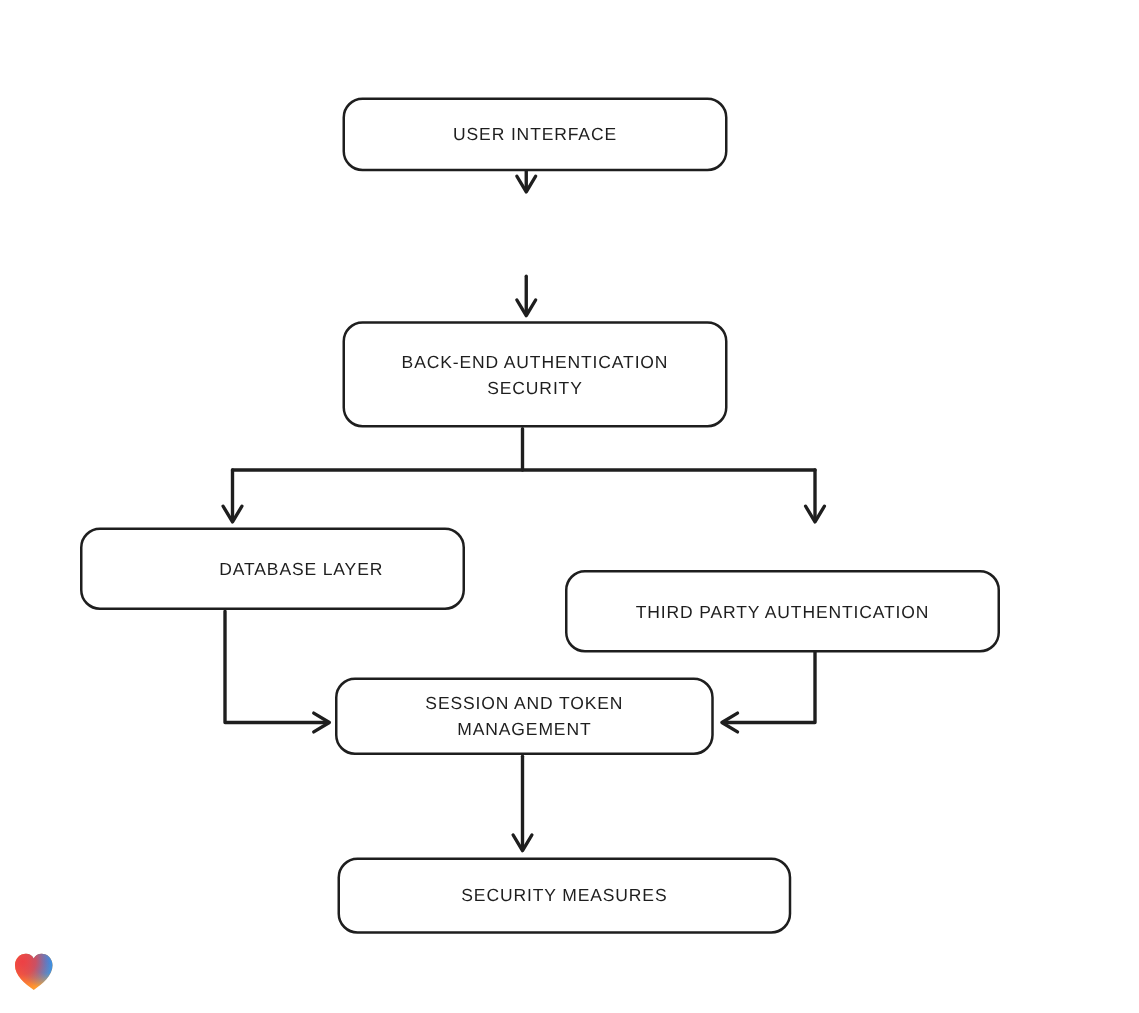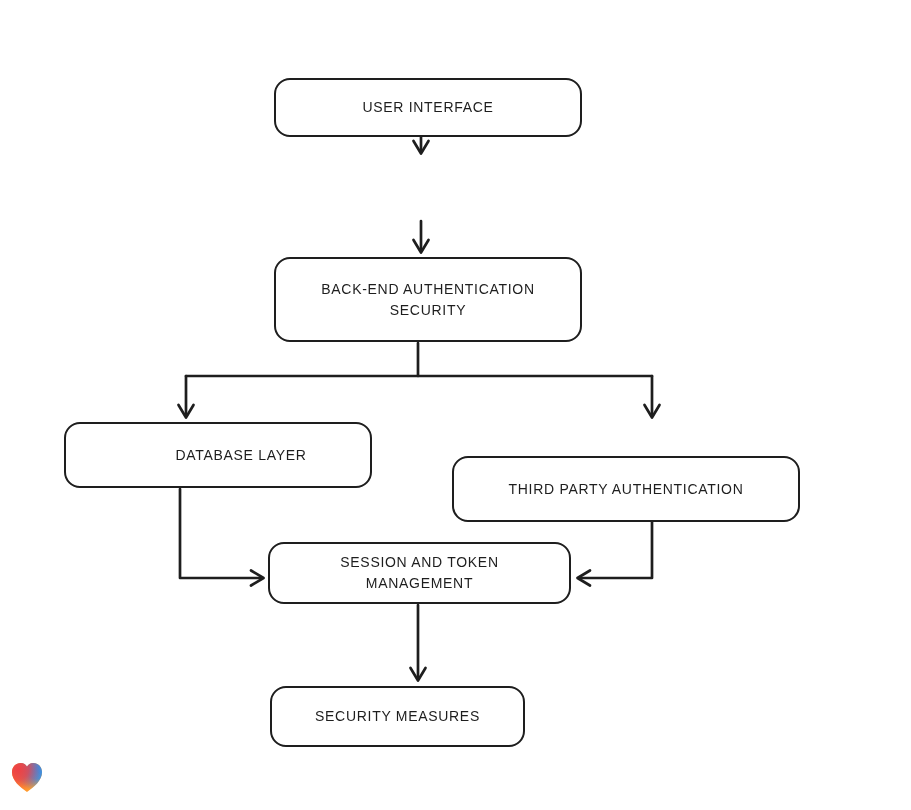--- a/index.html
+++ b/index.html
@@ -46,21 +46,21 @@
     text-align: center;
     white-space: pre-line;
   }
   
   #node-0 { left: 274px; top:  48px; width: 308px; height: 59px; margin-top: 30px; }
   #node-1 { left: 274px; top: 157px; width: 308px; height: 63px; }
   #node-2 { left: 274px; top: 257px; width: 308px; height: 85px; }
   #node-3 { left:  64px; top: 422px; width: 308px; height: 66px; padding-left: 46px; }
   #node-4 { left: 452px; top: 444px; width: 348px; height: 66px; margin-top: 12px; }
   #node-5 { left: 268px; top: 542px; width: 303px; height: 62px; }
-  #node-6 { left: 270px; top: 686px; width: 255px; height: 61px; }
+  #node-6 { left: 270px; top: 686px; width: 363px; height: 61px; }
   .logo {
     position: absolute;
     left: 8px; top: 759px;
     width: 38px; height: 37px;
   }
 </style>
 </head>
 <body style="background: rgb(255, 255, 255);">
 
 <div class="canvas">

